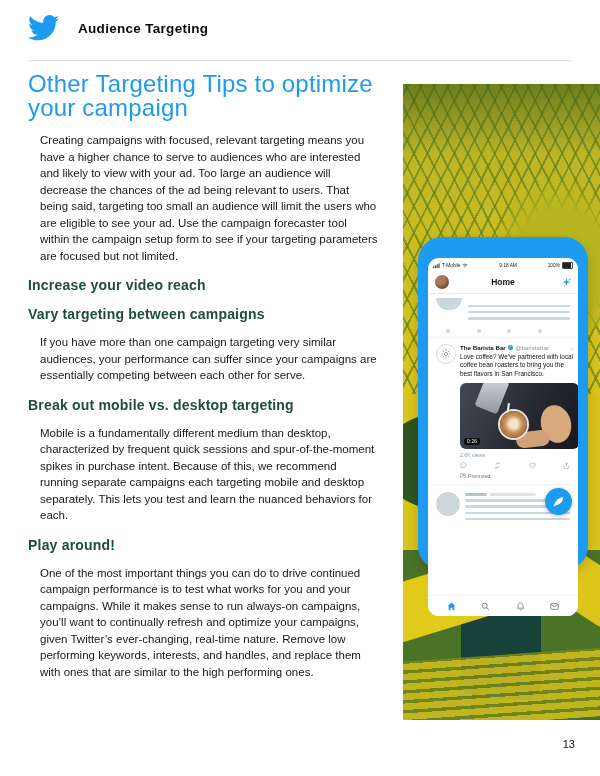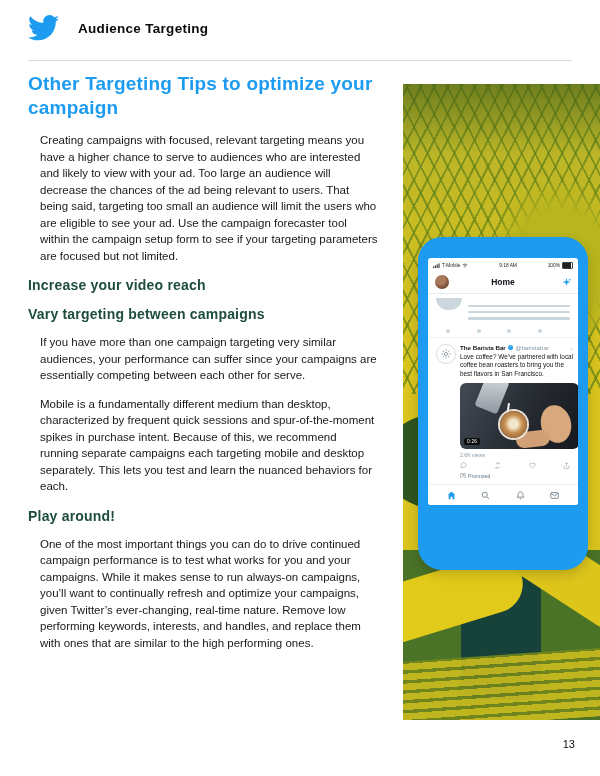--- a/index.html
+++ b/index.html
@@ -7,21 +7,21 @@
     width:600px;height:776px;position:relative;background:#ffffff;
     font-family:"Liberation Sans",sans-serif;color:#16181a;overflow:hidden;
   }
   
   .brand-row{position:absolute;left:28px;top:15px;display:flex;align-items:center;gap:19px;}
   .bird svg{width:31px;height:26px;display:block;}
   .brand-name{font-size:13.5px;font-weight:bold;color:#0a0a0a;letter-spacing:.3px;}
   .rule{position:absolute;left:28px;right:28px;top:60px;height:1px;background:#dcdcdc;}
   
   .content{position:absolute;left:28px;top:72px;width:362px;}
-  .page-title{font-size:19px;line-height:24px;font-weight:bold;color:#1d9bf0;letter-spacing:.2px;margin:0 0 2px 0;}
+  .page-title{font-size:24px;line-height:24px;font-weight:normal;color:#1d9bf0;letter-spacing:.2px;margin:0 0 2px 0;}
   .section h3{margin:13px 0 5px 0;font-size:14px;line-height:16px;font-weight:bold;color:#1e4d3d;letter-spacing:.2px;}
   .section p{margin:12px;font-size:11.5px;line-height:16.5px;color:#16181a;}
   .pagenum{position:absolute;right:25px;top:738px;font-size:11px;color:#101010;}
   
   .photo{position:absolute;left:403px;top:84px;width:197px;height:636px;background:#d9c41d;overflow:hidden;}
   .photo .fence{position:absolute;left:0;top:0;right:0;height:310px;
     background:
       repeating-linear-gradient(63deg, rgba(96,128,24,0) 0 10px, rgba(96,128,24,.65) 10px 12px),
       repeating-linear-gradient(-63deg, rgba(96,128,24,0) 0 10px, rgba(96,128,24,.65) 10px 12px),
       linear-gradient(180deg,#aeae2b 0%,#c9bc23 45%,#dcc61d 100%);}
@@ -32,21 +32,21 @@
   .photo .person-head{position:absolute;left:104px;top:172px;width:44px;height:52px;border-radius:50% 50% 46% 46%;background:#35511a;}
   .photo .head2{position:absolute;left:-22px;top:330px;width:115px;height:95px;border-radius:50%;background:#2e541f;}
   .photo .bottom-bg{position:absolute;left:0;right:0;bottom:0;height:170px;background:#4a7327;}
   .photo .dark-gap{position:absolute;left:58px;bottom:20px;width:80px;height:130px;border-radius:18px;background:#16423a;}
   .photo .arm-left{position:absolute;left:-38px;bottom:92px;width:160px;height:58px;border-radius:30px;background:#e2ca1a;transform:rotate(-17deg);}
   .photo .arm-right{position:absolute;right:-44px;bottom:118px;width:150px;height:52px;border-radius:28px;background:#ddc51c;transform:rotate(33deg);}
   .photo .basket{position:absolute;left:0;right:0;bottom:0;height:62px;transform:rotate(-4deg) scale(1.1);
     background:repeating-linear-gradient(0deg,#cdbd1e 0 6px,#74871b 6px 9px);opacity:.9;}
   
   .phone{position:absolute;left:15px;top:153px;width:170px;height:333px;background:#1d9bf0;border-radius:24px;box-shadow:0 4px 12px rgba(0,0,0,.18);}
-  .screen{position:absolute;left:10px;top:21px;width:150px;height:247px;background:#fff;border-radius:3px;overflow:hidden;font-family:"Liberation Sans",sans-serif;}
+  .screen{position:absolute;left:10px;top:21px;width:150px;height:358px;background:#fff;border-radius:11px;overflow:hidden;font-family:"Liberation Sans",sans-serif;}
   .statusbar{display:flex;justify-content:space-between;align-items:center;height:11px;padding:2px 5px 0;font-size:4.8px;color:#222;}
   .statusbar .grp{display:flex;align-items:center;gap:2px;}
   .batt{width:9px;height:4.5px;border:.6px solid #444;border-radius:1px;background:linear-gradient(90deg,#222 0 85%,transparent 85%);}
   .appbar{position:relative;display:flex;align-items:center;height:22px;padding:0 7px;border-bottom:1px solid #e6ecf0;}
   .av-me{width:14px;height:14px;border-radius:50%;background:radial-gradient(circle at 40% 35%,#a9795a 0 35%,#6b4632 75%);}
   .appbar .ttl{position:absolute;left:0;right:0;text-align:center;font-size:8.5px;font-weight:bold;color:#0f1419;}
   .appbar .spark{margin-left:auto;color:#1d9bf0;position:relative;z-index:1;}
   
   .ph-a{padding:4px 8px 2px;}
   .ph-a .stub{width:26px;height:12px;background:#ccd6dd;border-radius:0 0 12px 12px;}
@@ -112,20 +112,21 @@
     <p>Creating campaigns with focused, relevant targeting means you have a higher chance to serve to audiences who are interested and likely to view with your ad. Too large an audience will decrease the chances of the ad being relevant to users. That being said, targeting too small an audience will limit the users who are eligible to see your ad. Use the campaign forecaster tool within the campaign setup form to see if your targeting parameters are focused but not limited.</p>
   </div>
   <div class="section">
     <h3>Increase your video reach</h3>
   </div>
   <div class="section">
     <h3>Vary targeting between campaigns</h3>
     <p>If you have more than one campaign targeting very similar audiences, your performance can suffer since your campaigns are essentially competing between each other for serve.</p>
   </div>
   <div class="section">
+    <h3>Break out mobile vs. desktop targeting</h3>
     <p>Mobile is a fundamentally different medium than desktop, characterized by frequent quick sessions and spur-of-the-moment spikes in purchase intent. Because of this, we recommend running separate campaigns each targeting mobile and desktop separately. This lets you test and learn the nuanced behaviors for each.</p>
   </div>
   <div class="section">
     <h3>Play around!</h3>
     <p>One of the most important things you can do to drive continued campaign performance is to test what works for you and your campaigns. While it makes sense to run always-on campaigns, you’ll want to continually refresh and optimize your campaigns, given Twitter’s ever-changing, real-time nature. Remove low performing keywords, interests, and handles, and replace them with ones that are similar to the high performing ones.</p>
   </div>
 </div>
 
 <div class="photo">
   <div class="fence"></div>

